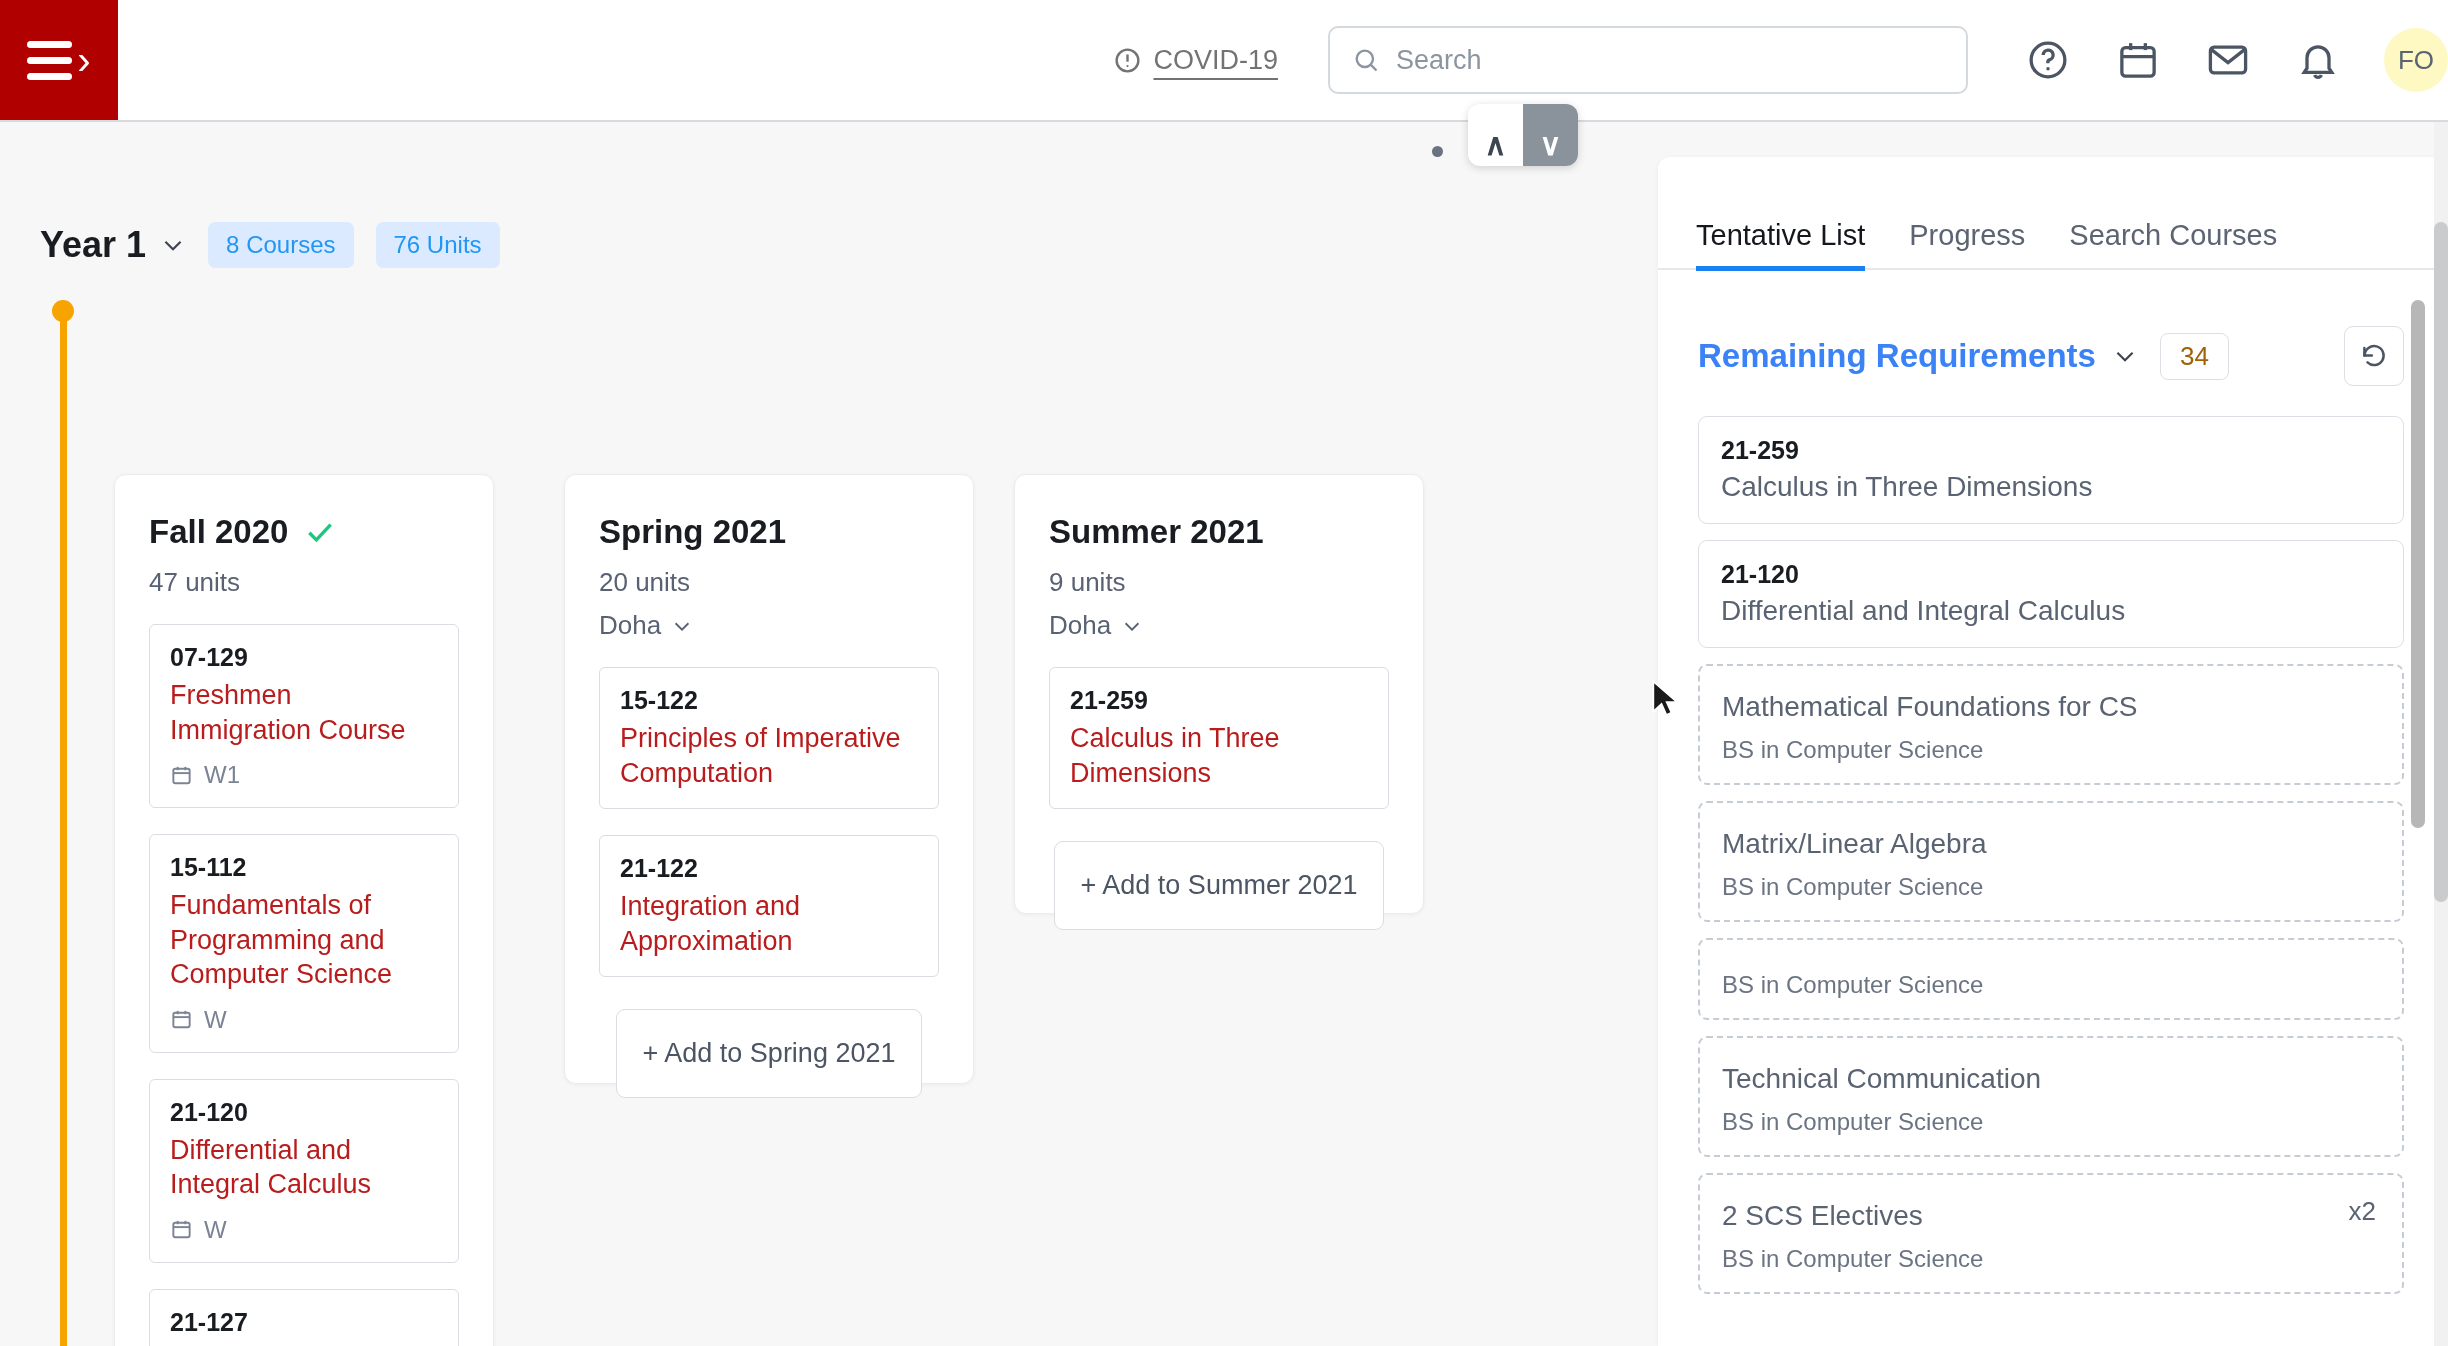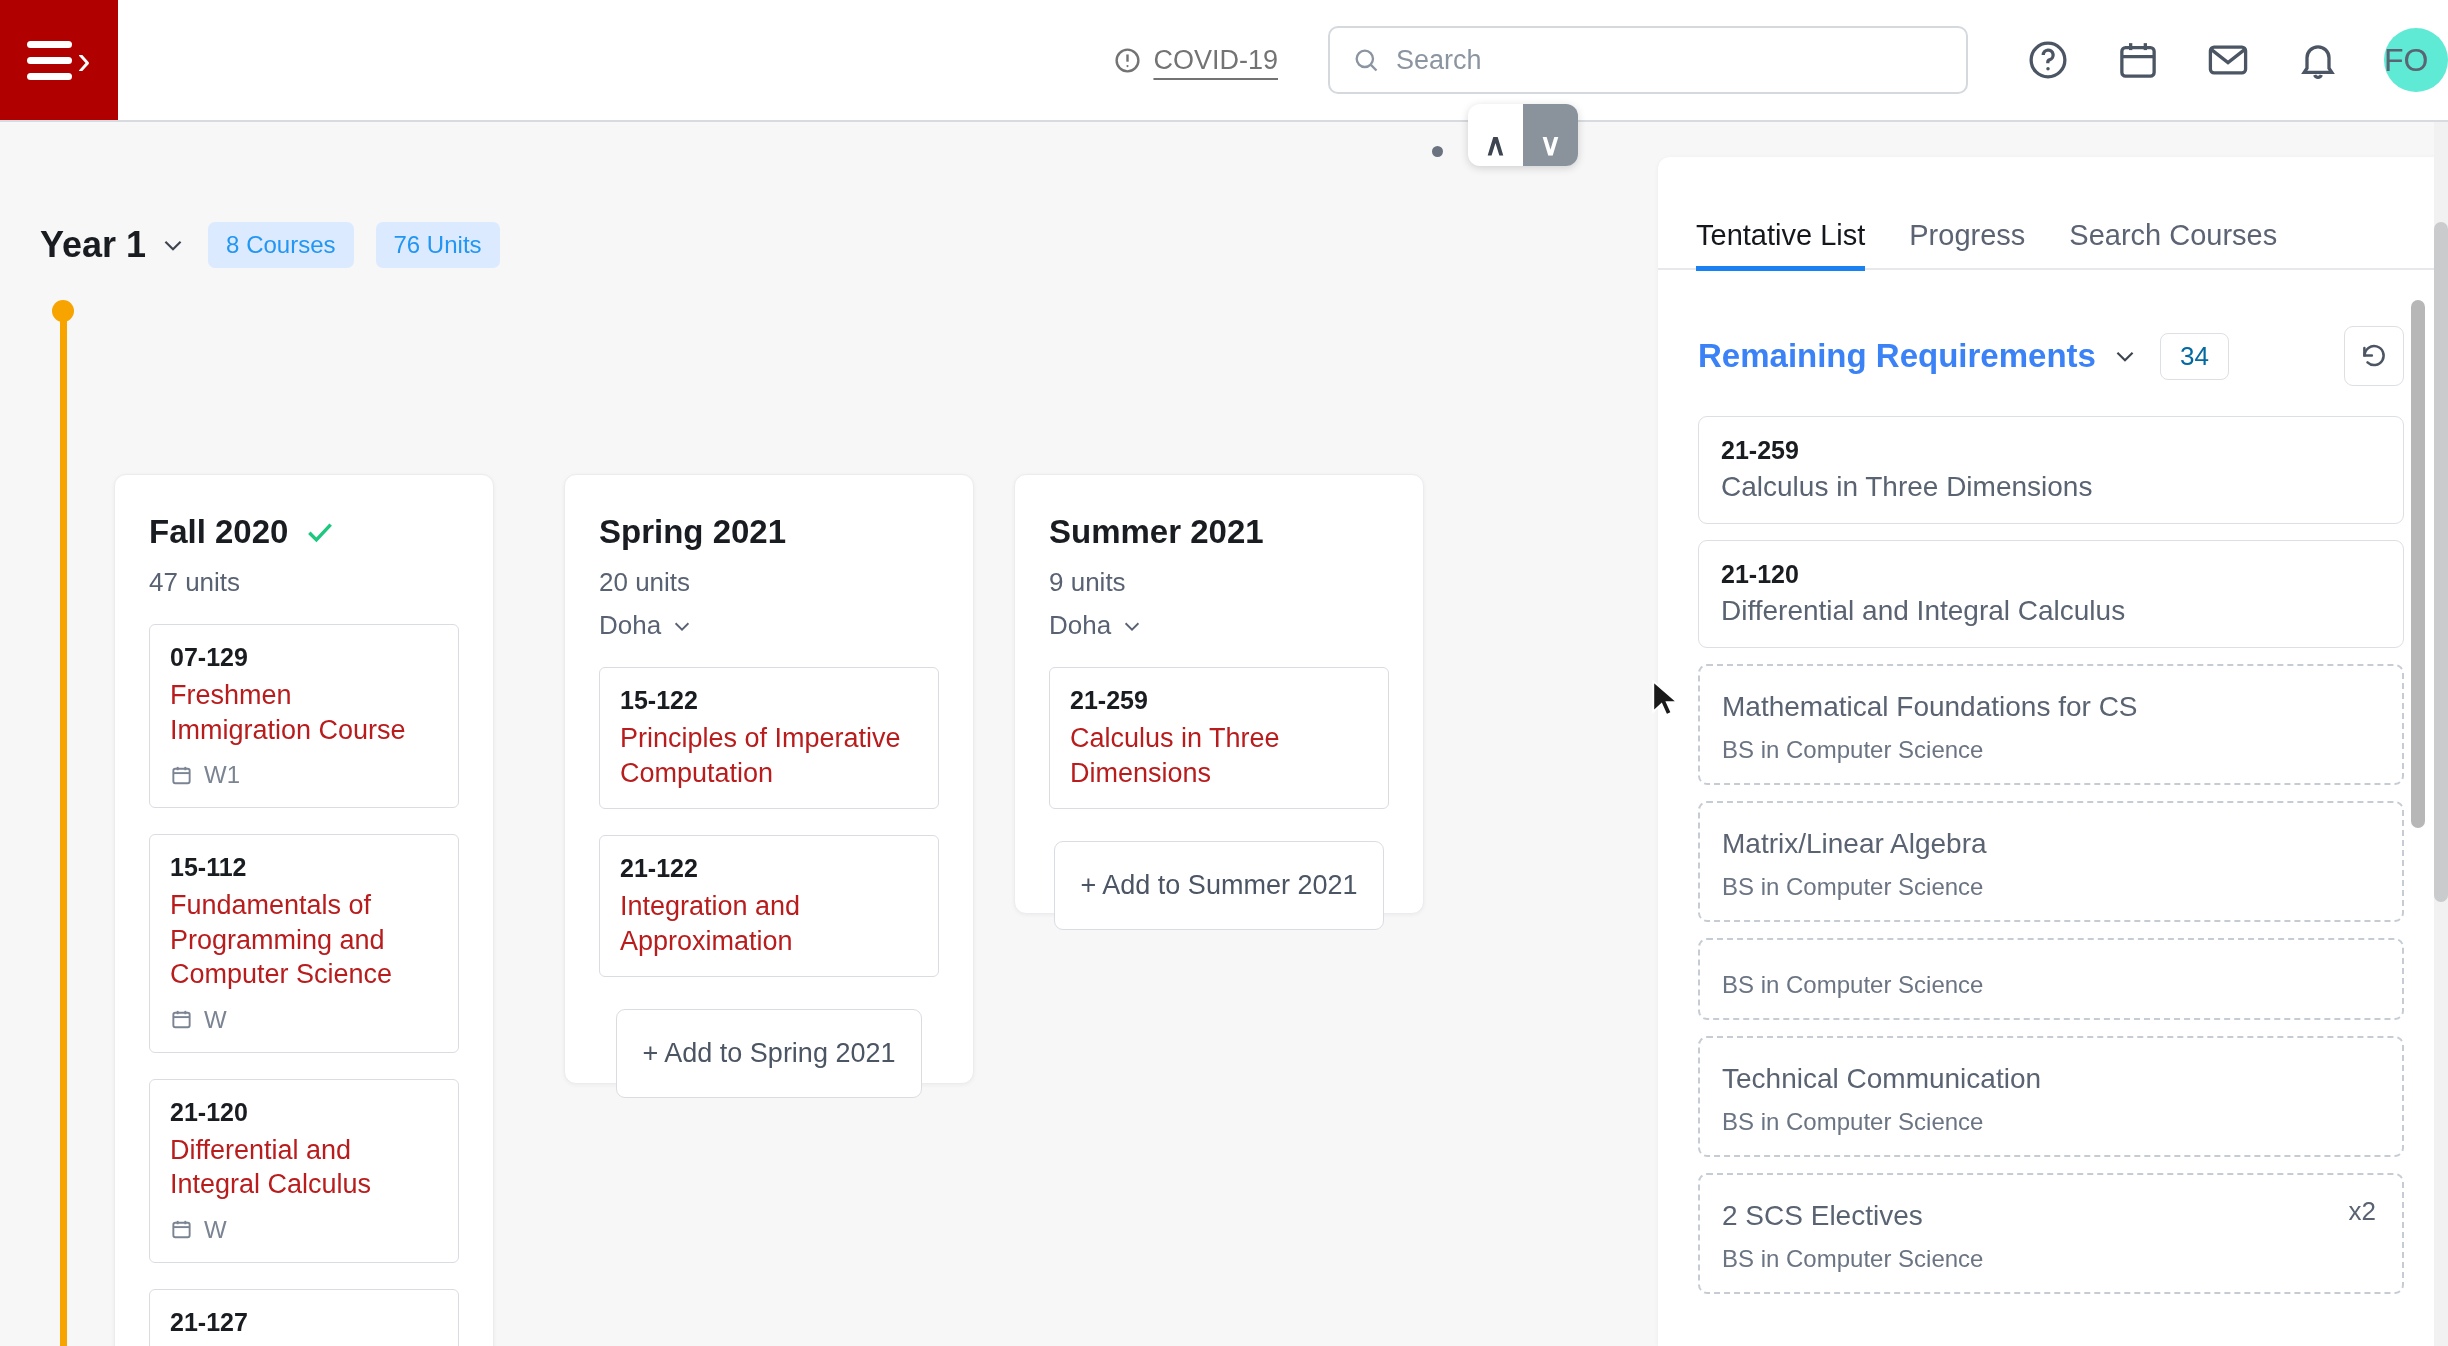--- a/index.html
+++ b/index.html
@@ -49,23 +49,23 @@
     display: flex; align-items: center; gap: 16px;
     padding: 8px 22px; background: #fff;
     cursor: text;
   }
   .search-ph { color: #8b95a1; font-size: 27px; }
 
   .icon-group { display: flex; align-items: center; gap: 46px; margin-left: 58px; margin-right: 44px; }
   .topicon { width: 44px; height: 44px; color: #4b5563; cursor: pointer; }
   .avatar {
     width: 64px; height: 64px; border-radius: 50%;
-    background: #5eead4; color: #5a6472;
-    display: flex; align-items: center; justify-content: flex-start;
-    font-size: 32px; cursor: pointer; flex: none;
+    background: #fef9c3; color: #5a6472;
+    display: flex; align-items: center; justify-content: center;
+    font-size: 26px; cursor: pointer; flex: none;
   }
 
   
   .body-area {
     position: absolute; top: 122px; left: 0;
     width: 2448px; height: 1224px;
     background: #f7f7f8;
   }
 
   
@@ -178,21 +178,21 @@
   .tab.active { color: #14181d; font-weight: 400; border-bottom-color: #1a82f0; }
 
   .req-head {
     display: flex; align-items: center;
     padding: 56px 44px 0 40px;
   }
   .req-title { font-size: 33px; font-weight: 700; color: #3b82f6; }
   .count-badge {
     margin-left: 22px;
     border: 1px solid #dcdfe4; border-radius: 8px;
-    font-size: 26px; color: #0369a1; padding: 7px 19px; background: #fff;
+    font-size: 26px; color: #a16207; padding: 7px 19px; background: #fff;
   }
   .refresh-btn {
     margin-left: auto;
     width: 60px; height: 60px;
     border: 1px solid #dcdfe4; border-radius: 9px; background: #fff;
     display: flex; align-items: center; justify-content: center;
     cursor: pointer;
   }
   .refresh-icon { width: 30px; height: 30px; color: #4b5563; }
 

